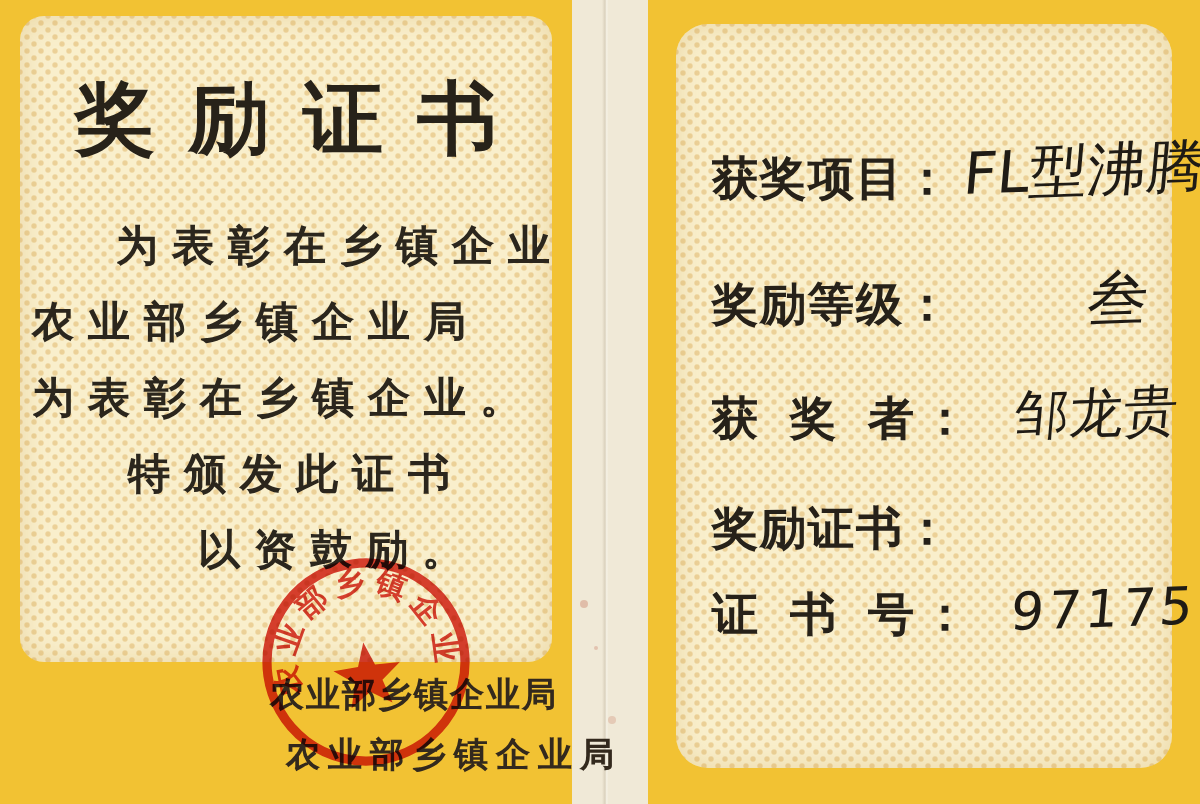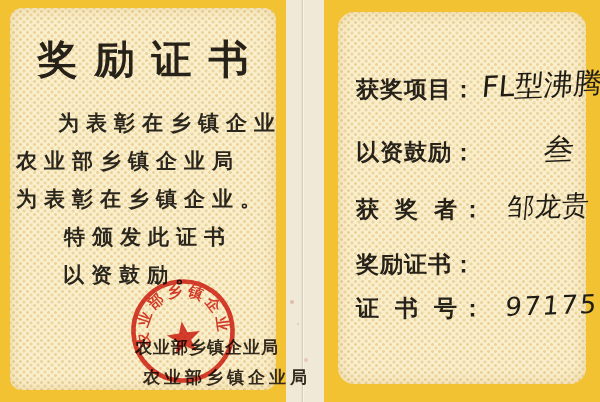--- a/index.html
+++ b/index.html
@@ -38,40 +38,40 @@
   .panel-inner {
     position: absolute;
     background-color: #f9efcc;
     background-image:
       radial-gradient(circle, rgba(222,178,98,0.50) 1px, rgba(222,178,98,0) 1.7px),
       radial-gradient(circle, rgba(222,178,98,0.50) 1px, rgba(222,178,98,0) 1.7px);
     background-size: 7px 7px;
     background-position: 0 0, 3.5px 3.5px;
     box-shadow: inset 0 0 14px rgba(190,140,40,0.25);
   }
-  .panel-left  .panel-inner { left: 10px; top: 8px;  width: 266px; height: 382px; border-radius: 12px; }
+  .panel-left  .panel-inner { left: 10px; top: 8px;  width: 266px; height: 323px; border-radius: 12px; }
   .panel-right .panel-inner { left: 14px; top: 12px; width: 248px; height: 372px; border-radius: 16px; }
 
   
   .cert-title {
     position: absolute; top: 24px; left: 0; width: 100%;
     font-family: "DejaVu Serif", "Liberation Serif", serif;
     font-size: 40px; font-weight: 700; text-align: center;
     letter-spacing: 17px; text-indent: 17px; color: #272219;
     white-space: nowrap;
   }
   .cert-body {
     position: absolute; top: 96px; left: 6px; right: 2px;
     font-family: "DejaVu Serif", "Liberation Serif", serif;
     font-size: 21px; font-weight: 700; line-height: 38px;
     letter-spacing: 7px; color: #2b261d; white-space: nowrap;
   }
   .bl-1 { padding-left: 42px; }
   .bl-4 { padding-left: 48px; }
-  .bl-5 { padding-left: 31px; margin-left: 16px; }
+  .bl-5 { padding-left: 83px; }
   .issuer, .issue-date {
     position: absolute;
     font-family: "DejaVu Serif", "Liberation Serif", serif;
     font-weight: 700; font-size: 17px; color: #33291d; white-space: nowrap;
   }
   .issuer     { left: 125px; top: 328px; letter-spacing: 1px; }
   .issue-date { left: 133px; top: 358px; letter-spacing: 4px; }
 
   
   .seal {
@@ -143,21 +143,21 @@
   <div class="panel panel-right">
     <div class="panel-inner">
       <div class="fields">
 
         <div class="field f-0">
           <span class="field-label">获奖项目：</span>
           <span class="hand">FL型沸腾制粒机</span>
         </div>
 
         <div class="field f-1">
-          <span class="field-label">以资鼓励：</span>
+          <span class="field-label">奖励等级：</span>
           <span class="hand">叁</span>
         </div>
 
         <div class="field f-2">
           <span class="field-label">获 奖 者：</span>
           <span class="hand">邹龙贵（壹）</span>
         </div>
 
         <div class="field f-3">
           <span class="field-label">奖励证书：</span>

